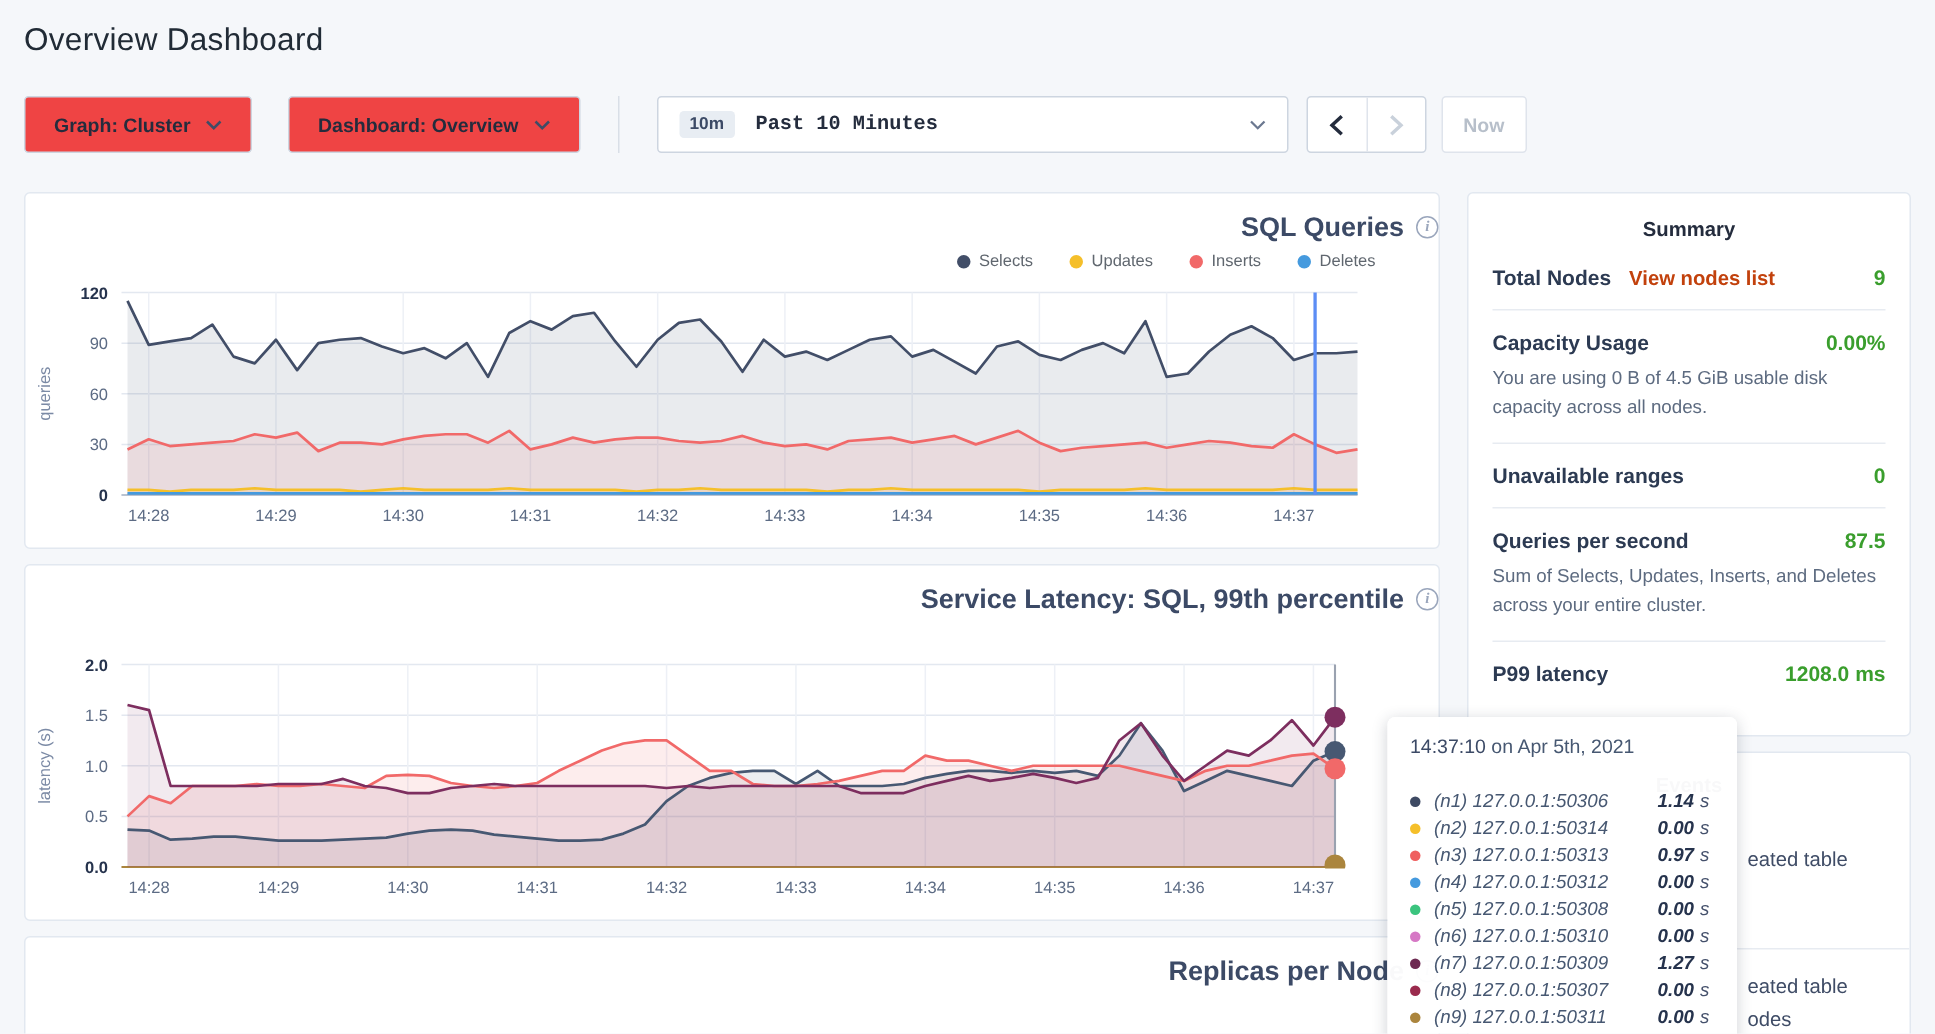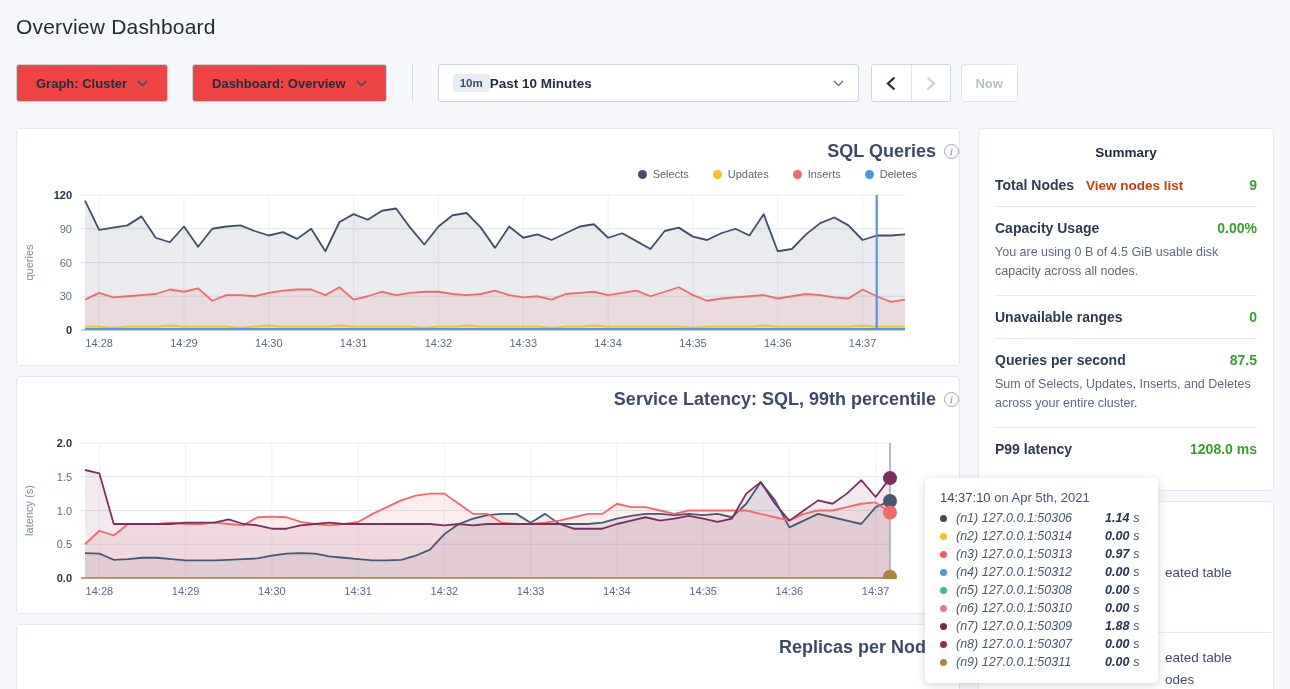--- a/index.html
+++ b/index.html
@@ -7,21 +7,21 @@
   body{background:#f5f7fa;font-family:"Liberation Sans","DejaVu Sans",sans-serif;color:#242c3d;position:relative;}
   .page{padding:0 16px;}
   h1.page-title{font-size:21px;font-weight:500;color:#212b36;padding-top:15px;letter-spacing:.2px;}
   
   .toolbar{display:flex;align-items:center;margin-top:25px;height:38px;}
   .dd{display:flex;align-items:center;gap:10px;height:38px;background:#ef4444;border:1px solid #cdd5e0;border-radius:3px;padding:0 19px;font-size:13px;font-weight:700;color:#242c3d;cursor:pointer;font-family:inherit;}
   .dd+.dd{margin-left:24px;}
   .vdiv{width:1px;height:38px;background:#d9dfe7;margin:0 25px;}
   .timepicker{display:flex;align-items:center;width:421px;height:38px;background:#fff;border:1px solid #cdd5e0;border-radius:3px;padding:0 14px;cursor:pointer;}
   .tp-badge{background:#e8edf3;border-radius:3px;padding:3px 7px;font-size:11.5px;font-weight:700;color:#3c4a66;}
-  .tp-label{font-size:13.5px;font-weight:700;color:#242c3d;}
+  .tp-label{margin-left:14px;font-size:13.5px;font-weight:700;color:#242c3d;font-family:Liberation Mono, monospace;}
   .tp-chev{margin-left:auto;}
   .btn-group{display:flex;margin-left:12px;border:1px solid #cdd5e0;border-radius:3px;background:#fff;height:38px;}
   .nav-btn{width:39px;display:flex;align-items:center;justify-content:center;background:transparent;border:none;cursor:pointer;}
   .nav-btn+.nav-btn{border-left:1px solid #dfe4ec;}
   .now-btn{margin-left:10px;height:38px;width:57px;background:#fff;border:1px solid #dfe4ec;border-radius:3px;font-size:13px;font-weight:700;color:#b7bfca;font-family:inherit;}
   
   .layout{display:flex;gap:18px;margin-top:26px;align-items:flex-start;}
   .charts-col{width:944px;display:flex;flex-direction:column;gap:10px;}
   .side-col{width:307px;}
   .card{background:#fff;border:1px solid #e2e8f0;border-radius:4px;}
@@ -43,21 +43,21 @@
   .sum-label{font-weight:700;color:#2c3a52;}
   .sum-link{color:#c2410c;font-weight:700;font-size:13.5px;text-decoration:none;cursor:pointer;}
   .sum-value{margin-left:auto;color:#3a9e2d;font-weight:700;white-space:nowrap;}
   .sum-caption{margin-top:7px;font-size:12.5px;color:#5d6b80;line-height:1.55;padding-right:4px;}
   
   .events-card{margin-top:10px;height:420px;padding:14px 0 0;overflow:hidden;}
   .event-item{border-top:1px solid #e7ebf1;padding:14px 10px 48px 186px;font-size:13.5px;color:#3f4c66;line-height:22px;white-space:nowrap;}
   .event-item:first-of-type{border-top:none;margin-top:0;}
   
   .chart-tooltip{position:absolute;left:925px;top:478px;width:233px;background:rgba(255,255,255,0.97);border-radius:5px;box-shadow:0 2px 10px rgba(40,50,70,0.22);padding:12px 14px 12px 15px;z-index:20;}
-  .tt-head{font-size:13px;color:#475872;margin-bottom:4px;}
+  .tt-head{font-size:13px;color:#475872;margin-bottom:20px;}
   .tt-head .tt-time{color:#3c4a66;}
   .tt-row{display:flex;align-items:center;height:18px;font-size:12.5px;color:#475872;font-style:italic;}
   .tt-dot{width:7px;height:7px;border-radius:50%;flex:0 0 7px;margin-right:9px;}
   .tt-label{width:149px;}
   .tt-num{font-weight:700;color:#26334d;}
   .tt-unit{margin-left:4px;color:#44506b;}
   svg text{font-family:"Liberation Sans","DejaVu Sans",sans-serif;}
 </style>
 </head>
 <body>
@@ -332,21 +332,21 @@
       </div>
       <div class="tt-row">
         <span class="tt-dot" style="background: rgb(214, 120, 197);"></span>
         <span class="tt-label">(n6) 127.0.0.1:50310</span>
         <span class="tt-num">0.00</span>
         <span class="tt-unit">s</span>
       </div>
       <div class="tt-row">
         <span class="tt-dot" style="background: rgb(110, 42, 82);"></span>
         <span class="tt-label">(n7) 127.0.0.1:50309</span>
-        <span class="tt-num">1.88</span>
+        <span class="tt-num">1.27</span>
         <span class="tt-unit">s</span>
       </div>
       <div class="tt-row">
         <span class="tt-dot" style="background: rgb(154, 42, 77);"></span>
         <span class="tt-label">(n8) 127.0.0.1:50307</span>
         <span class="tt-num">0.00</span>
         <span class="tt-unit">s</span>
       </div>
       <div class="tt-row">
         <span class="tt-dot" style="background: rgb(171, 133, 61);"></span>

